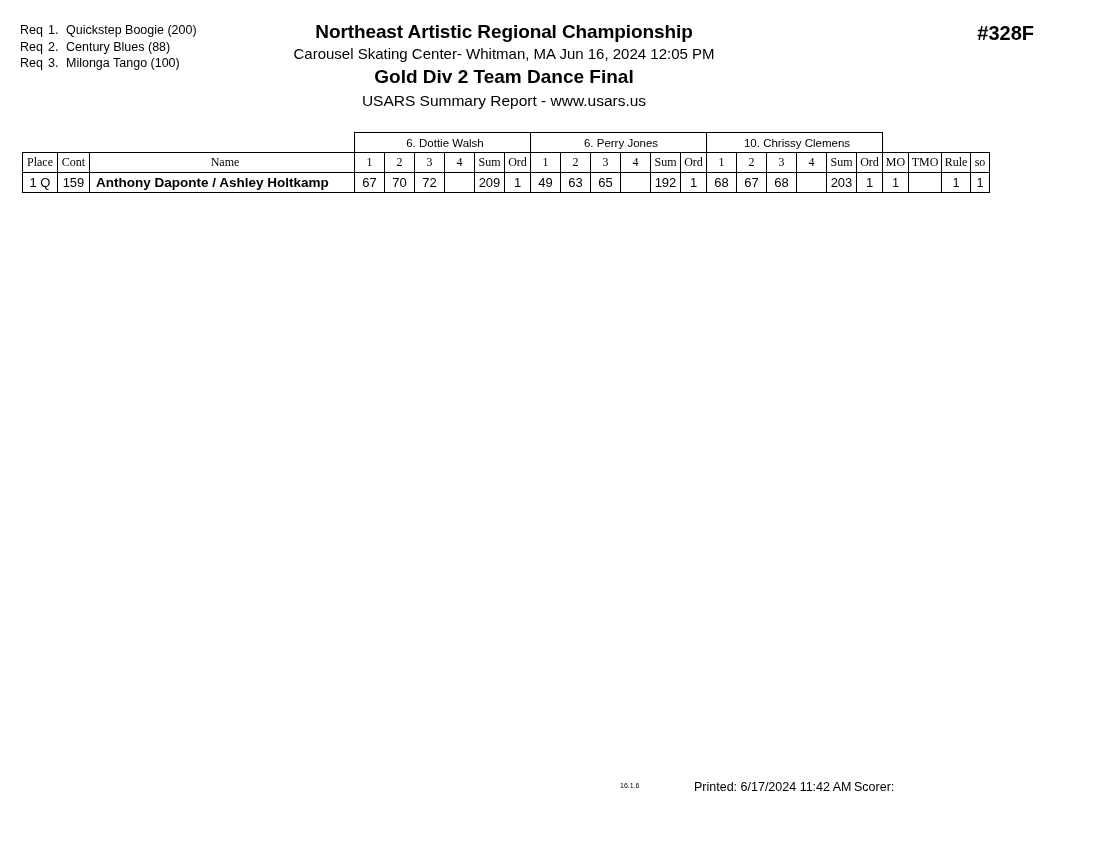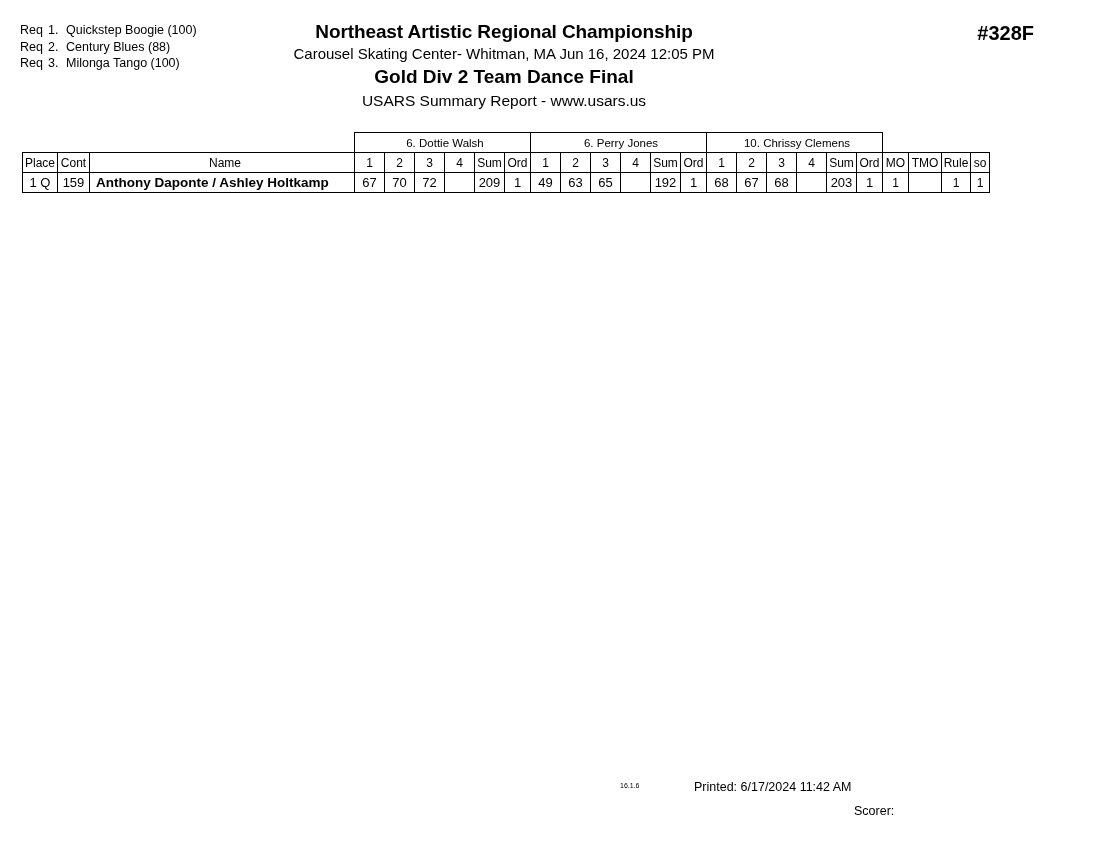--- a/index.html
+++ b/index.html
@@ -101,20 +101,21 @@
   }
   .judge-head {
     text-align: left;
     padding-left: 5px !important;
     font-size: 11.5px;
     height: 18px;
   }
   .hdr {
     font-size: 12px;
     height: 21px;
+    font-family: Liberation Serif, serif;
   }
   .hdr-left {
     text-align: left;
     padding-left: 6px !important;
   }
   .data-row td {
     height: 20px;
     font-size: 13px;
     font-weight: bold;
   }
@@ -148,29 +149,28 @@
   }
   .footer-printed {
     position: absolute;
     left: 694px;
     top: 0px;
   }
   .footer-scorer {
     position: absolute;
     left: 854px;
     top: 0px;
-    margin-top: 24px;
   }
 </style>
 </head>
 <body>
 
 <div class="req-block">
   <div class="req-row">
-    <span class="req-label">Req</span><span class="req-num">1.</span><span class="req-name">Quickstep Boogie (100)</span>
+    <span class="req-label">Req</span><span class="req-num">1.</span><span class="req-name">Quickstep Boogie (200)</span>
   </div>
   <div class="req-row">
     <span class="req-label">Req</span><span class="req-num">2.</span><span class="req-name">Century Blues (88)</span>
   </div>
   <div class="req-row">
     <span class="req-label">Req</span><span class="req-num">3.</span><span class="req-name">Milonga Tango (100)</span>
   </div>
 </div>
 
 <div class="header">

